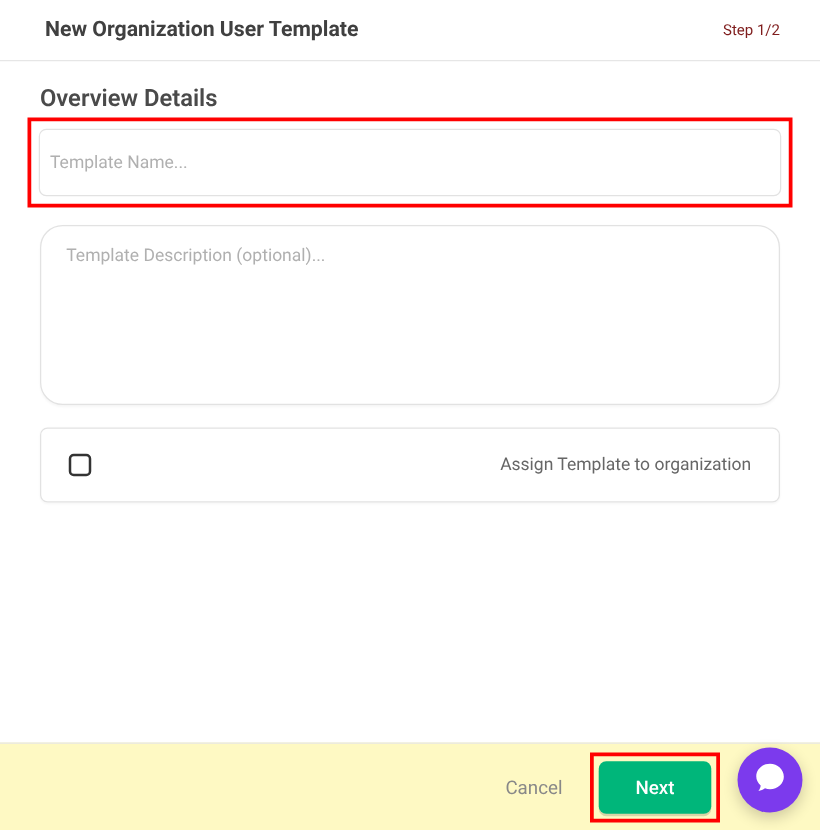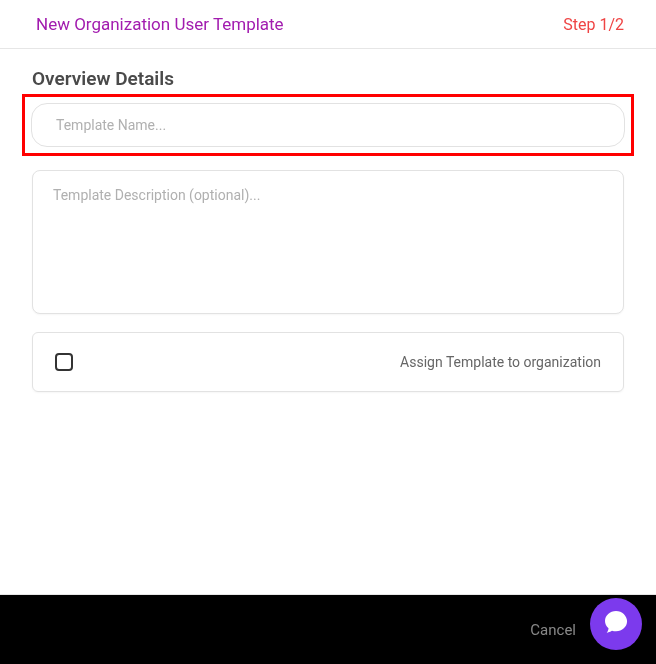--- a/index.html
+++ b/index.html
@@ -17,62 +17,62 @@
     }
     .header {
       display: flex;
       justify-content: space-between;
       align-items: center;
       padding: 14px 32px 14px 36px;
       border-bottom: 1px solid #e6e6e6;
     }
     .header-title {
       font-size: 17px;
-      font-weight: 400;
-      color: #a21caf;
+      font-weight: 700;
+      color: #404040;
     }
     .step-indicator {
-      font-size: 16px;
-      color: #ef4444;
+      font-size: 12px;
+      color: #7f1d1d;
     }
     .content {
       padding: 18px 32px 0 32px;
     }
     .section-title {
       font-size: 19px;
       font-weight: 600;
       color: #4a4a4a;
       margin-bottom: 4px;
     }
     .highlight-box-1 {
       border: 3px solid #ff0000;
       padding: 6px;
       margin-left: -10px;
       margin-right: -10px;
       margin-bottom: 14px;
     }
     .input-text {
       width: 100%;
-      height: 44px;
+      height: 54px;
       border: 1px solid #e2e2e2;
-      border-radius: 16px;
-      padding: 0 24px;
+      border-radius: 6px;
+      padding: 0 8px;
       font-size: 14px;
       font-family: inherit;
       outline: none;
       color: #333;
     }
     .input-text::placeholder {
       color: #b0b0b0;
     }
     .input-textarea {
       width: 100%;
       height: 144px;
       border: 1px solid #e2e2e2;
-      border-radius: 8px;
+      border-radius: 18px;
       padding: 16px 20px;
       font-size: 14px;
       font-family: inherit;
       outline: none;
       resize: none;
       box-shadow: 0 1px 2px rgba(0,0,0,0.04);
       color: #4c1d95;
       margin-bottom: 14px;
     }
     .input-textarea::placeholder {
@@ -106,21 +106,21 @@
       bottom: 0;
       left: 0;
       right: 0;
       height: 70px;
       border-top: 1px solid #e6e6e6;
       display: flex;
       align-items: center;
       justify-content: flex-end;
       padding-right: 80px;
       gap: 22px;
-      background: #000000;
+      background: #fef9c3;
     }
     .cancel-btn {
       background: none;
       border: none;
       font-size: 15px;
       color: #888;
       cursor: pointer;
       font-family: inherit;
     }
     .highlight-box-2 {
@@ -178,20 +178,23 @@
   <textarea class="input-textarea" placeholder="Template Description (optional)..." style=""></textarea>
 
   <div class="checkbox-container">
     <div class="checkbox-box"></div>
     <div class="checkbox-label">Assign Template to organization</div>
   </div>
 </div>
 
 <div class="footer">
   <button class="cancel-btn">Cancel</button>
+  <div class="highlight-box-2">
+    <button class="next-btn">Next</button>
+  </div>
 </div>
 
 <div class="chat-widget">
   <span>
     <svg viewBox="0 0 28 28">
         <path d="M14 3C7.925 3 3 7.477 3 13c0 2.89 1.353 5.49 3.52 7.3-.13 1.46-.63 3.2-1.82 4.37 0 0 2.98-.42 5.3-2.02 1.26.44 2.63.68 4.07.68 6.075 0 11-4.477 11-10S20.075 3 14 3z"></path>
       </svg>
   </span>
 </div>
 

